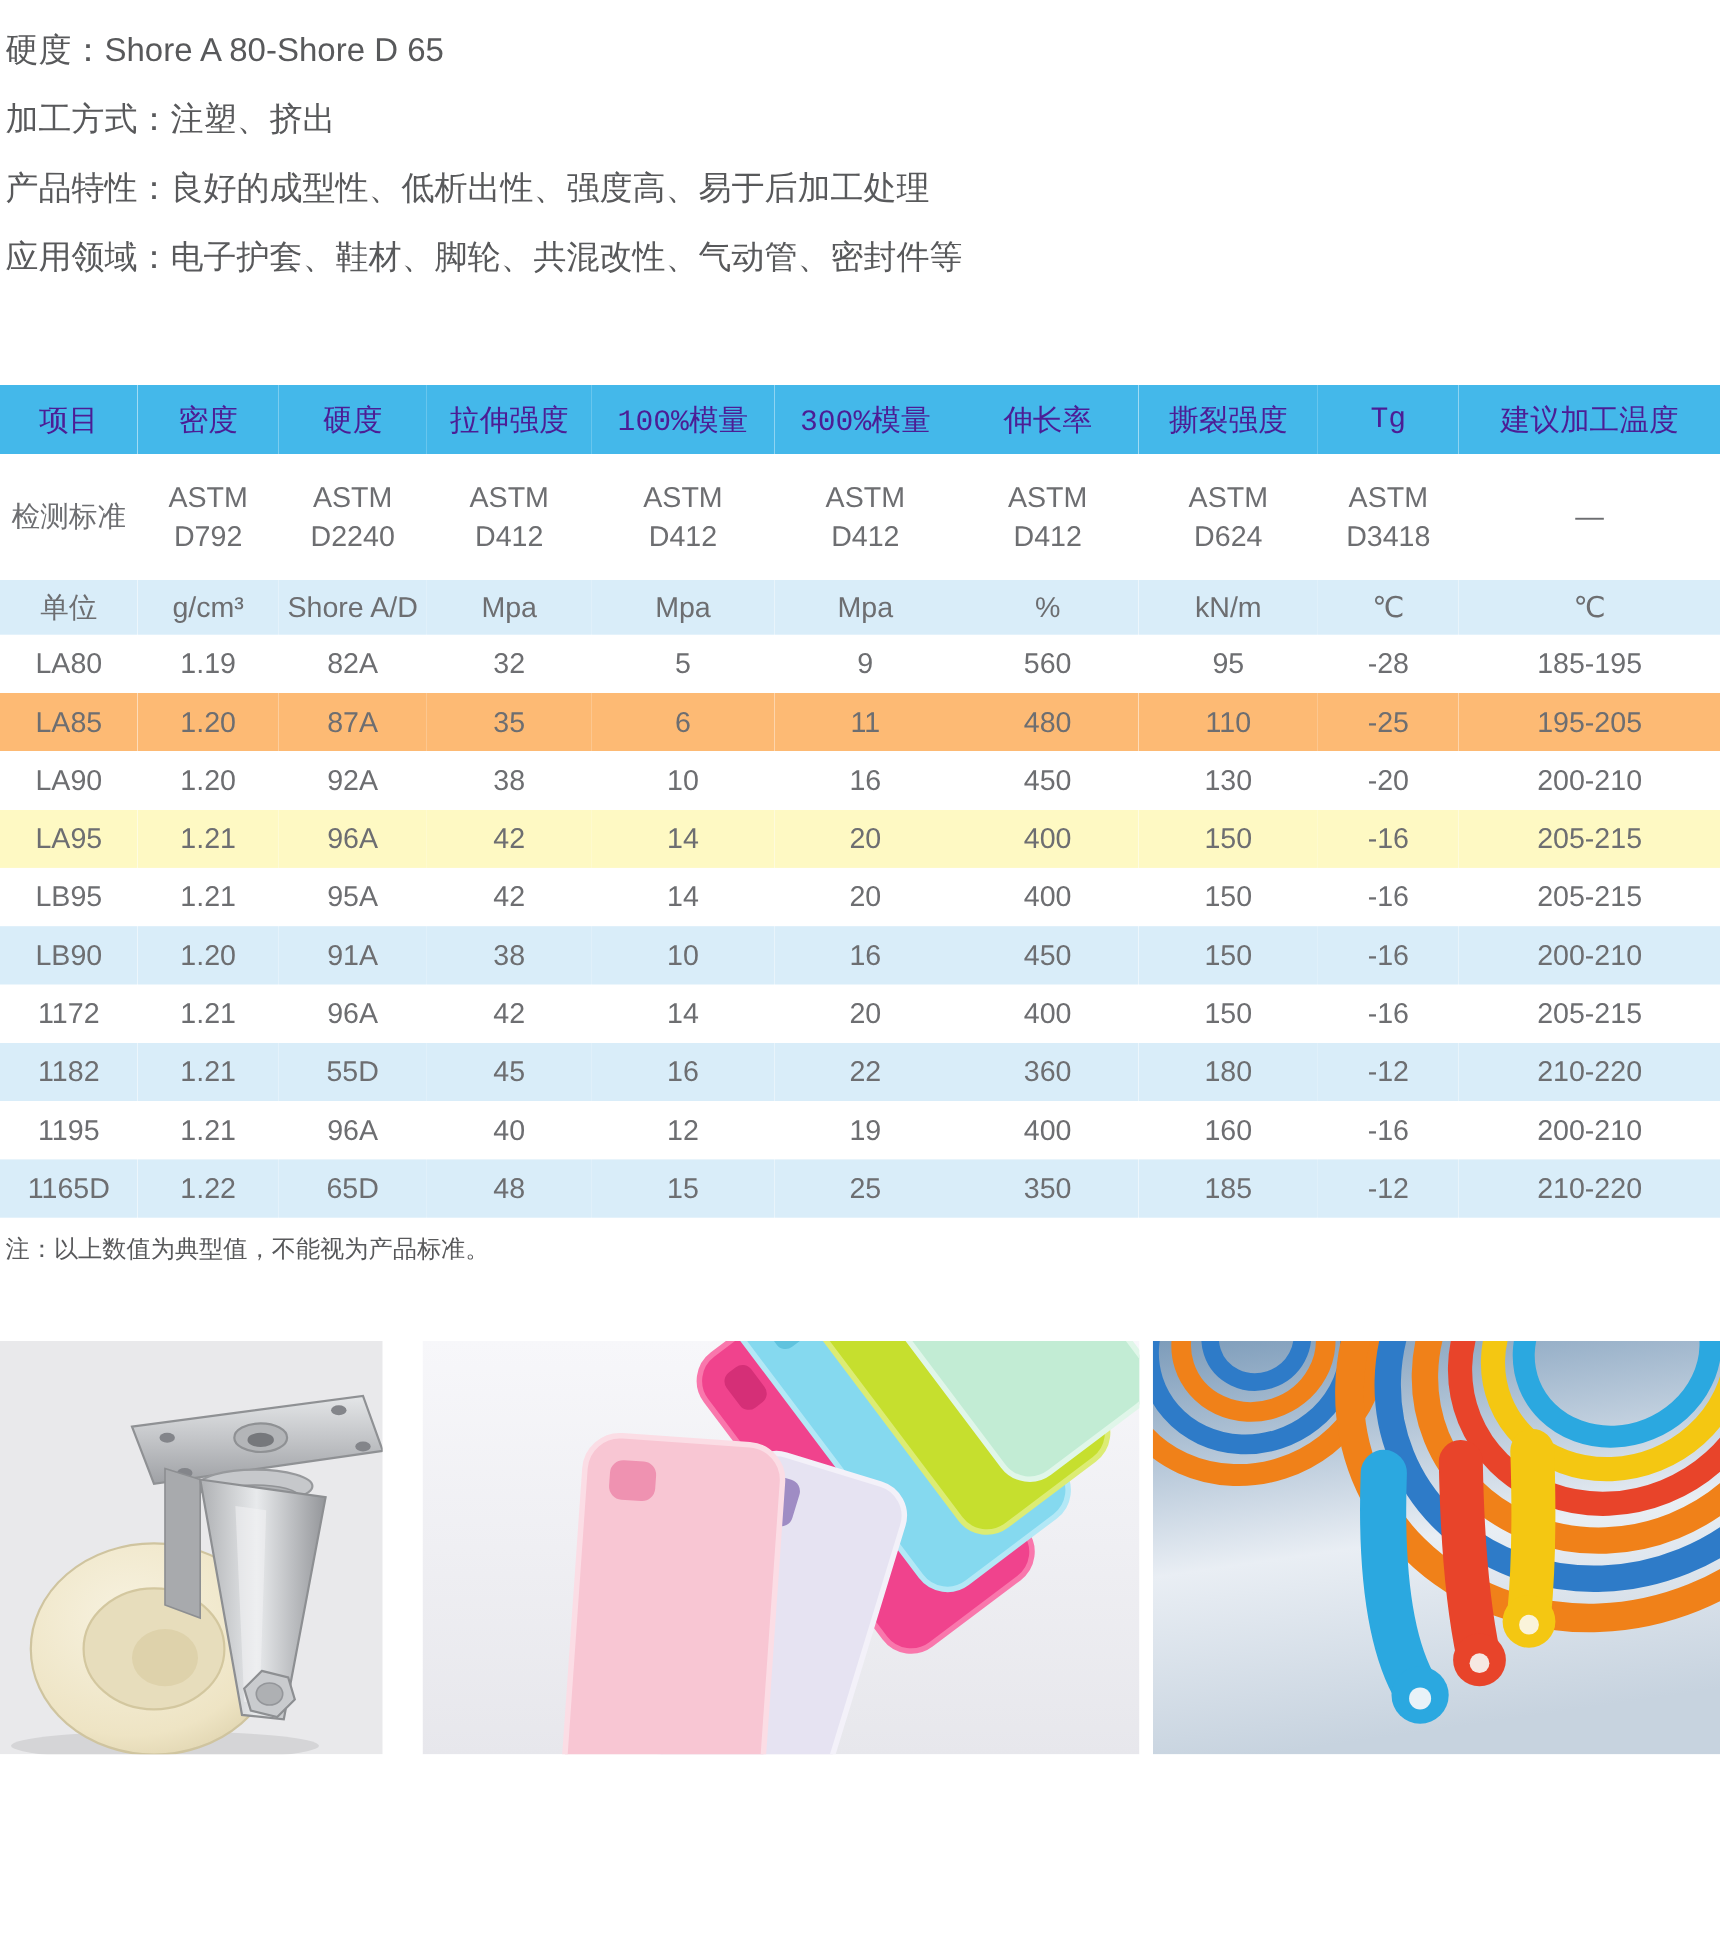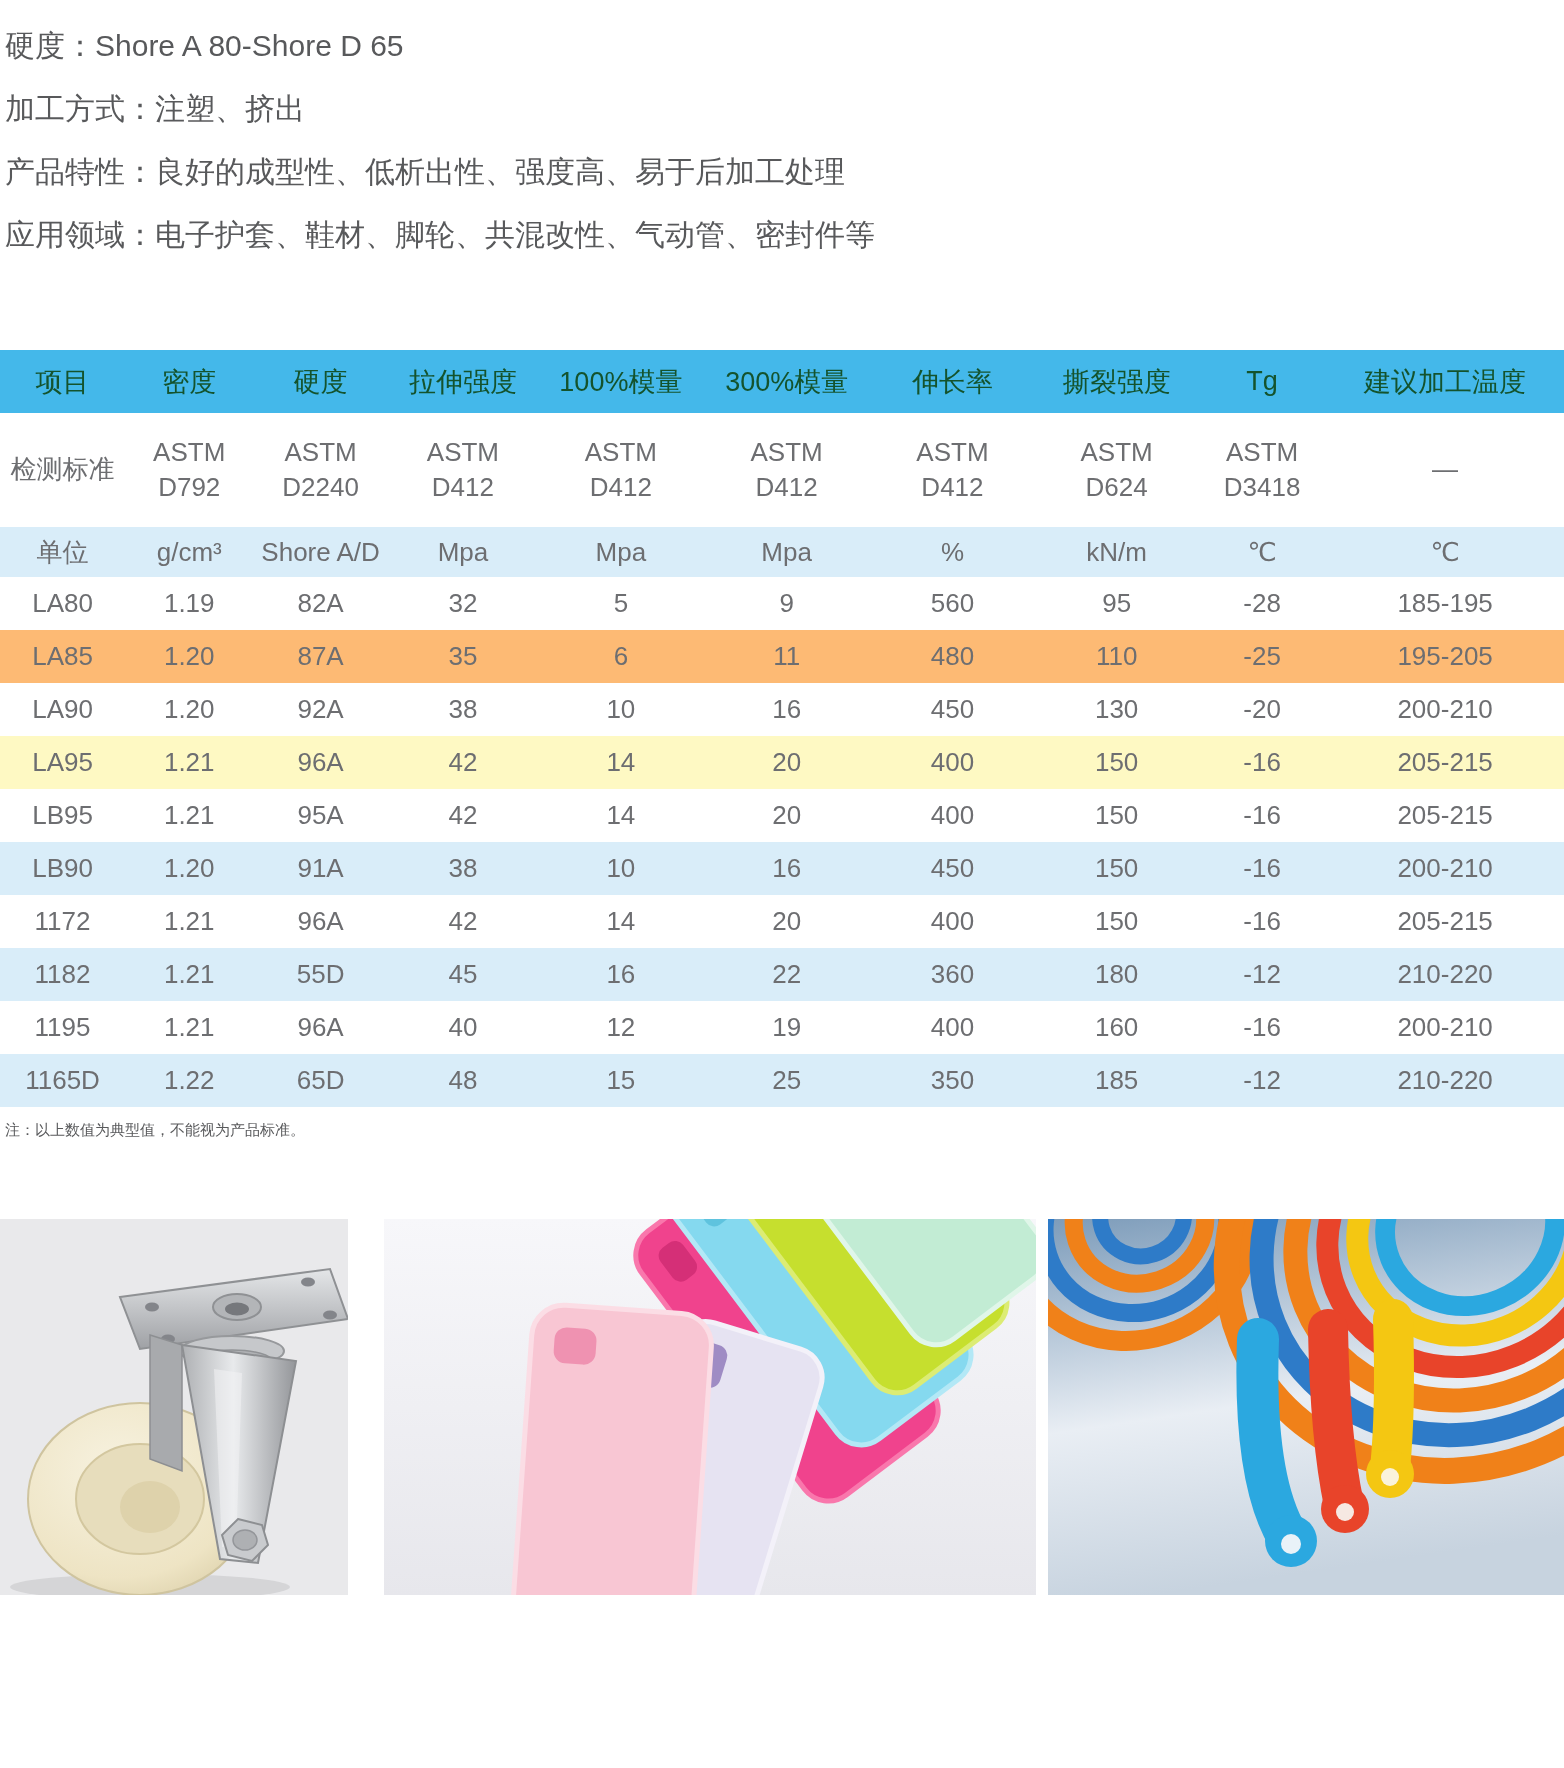--- a/index.html
+++ b/index.html
@@ -27,21 +27,21 @@
     text-align:center;vertical-align:middle;padding:0 4px;
     font-weight:normal;overflow:hidden;
   }
   tr.hdr{height:63px;}
   tr.hdr th{font-size:27px;}
   tr.standards{height:114px;background:#ffffff;padding-left:37px;}
   tr.standards td{white-space:pre-line;line-height:1.35;}
   tr.units{height:50px;border-radius:25px;}
   tr.data{height:53px;}
   .note{
-    margin:14px 0 0 5px;font-size:15px;color:#58595b;
+    margin:14px 0 0 5px;font-size:22px;color:#58595b;
   }
   
   .photos{
     position:absolute;left:0;top:1219px;width:1564px;height:376px;
     display:flex;align-items:flex-start;
   }
   .photo{margin:0;padding:0;overflow:hidden;height:376px;}
   .photo svg{display:block;}
   .ph1{width:348px;}
   .ph2{width:652px;margin-left:36px;}
@@ -66,21 +66,21 @@
         <col style="width:8.6%">
         <col style="width:9.6%">
       <col style="width:10.6%">
         <col style="width:10.6%">
         <col style="width:10.6%">
         <col style="width:10.4%">
       <col style="width:8.2%">
         <col style="width:15.2%">
     </colgroup>
     <thead>
-      <tr class="hdr" style="background: rgb(68, 184, 234); color: #14532d;">
+      <tr class="hdr" style="background: rgb(68, 184, 234); color: #4c1d95; font-family: Liberation Mono, monospace;">
           <th>项目</th>
           <th>密度</th>
           <th>硬度</th>
           <th>拉伸强度</th>
           <th>100%模量</th>
           <th>300%模量</th>
           <th>伸长率</th>
           <th>撕裂强度</th>
           <th>Tg</th>
           <th>建议加工温度</th>

